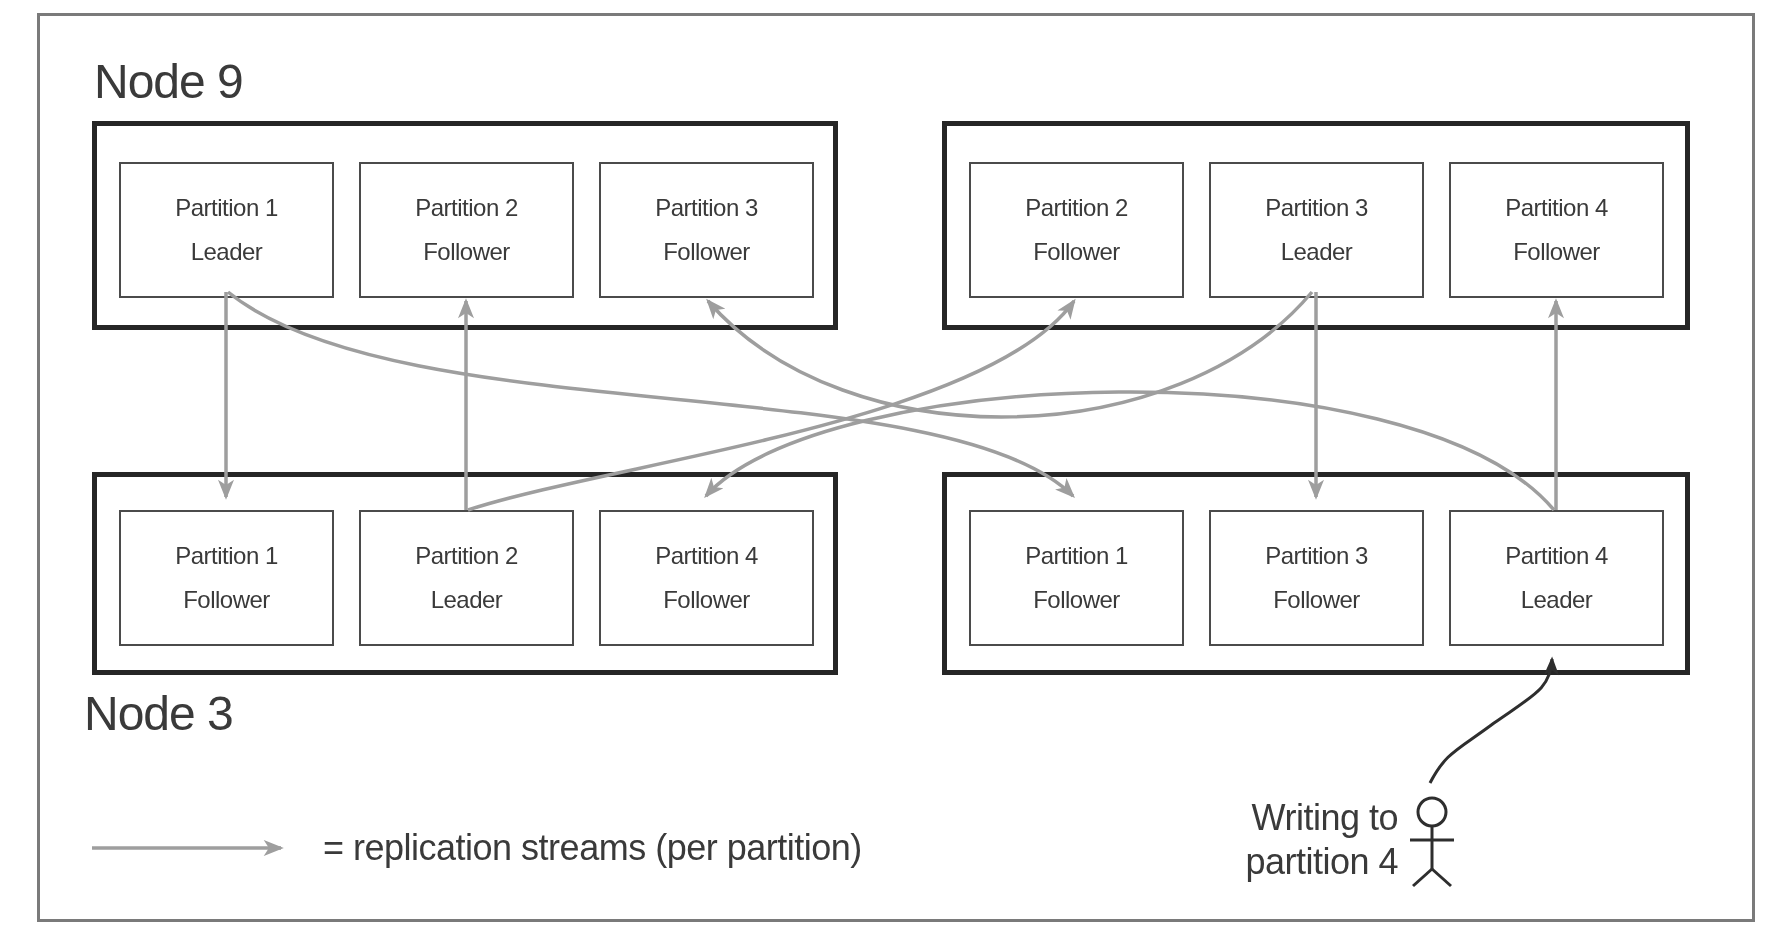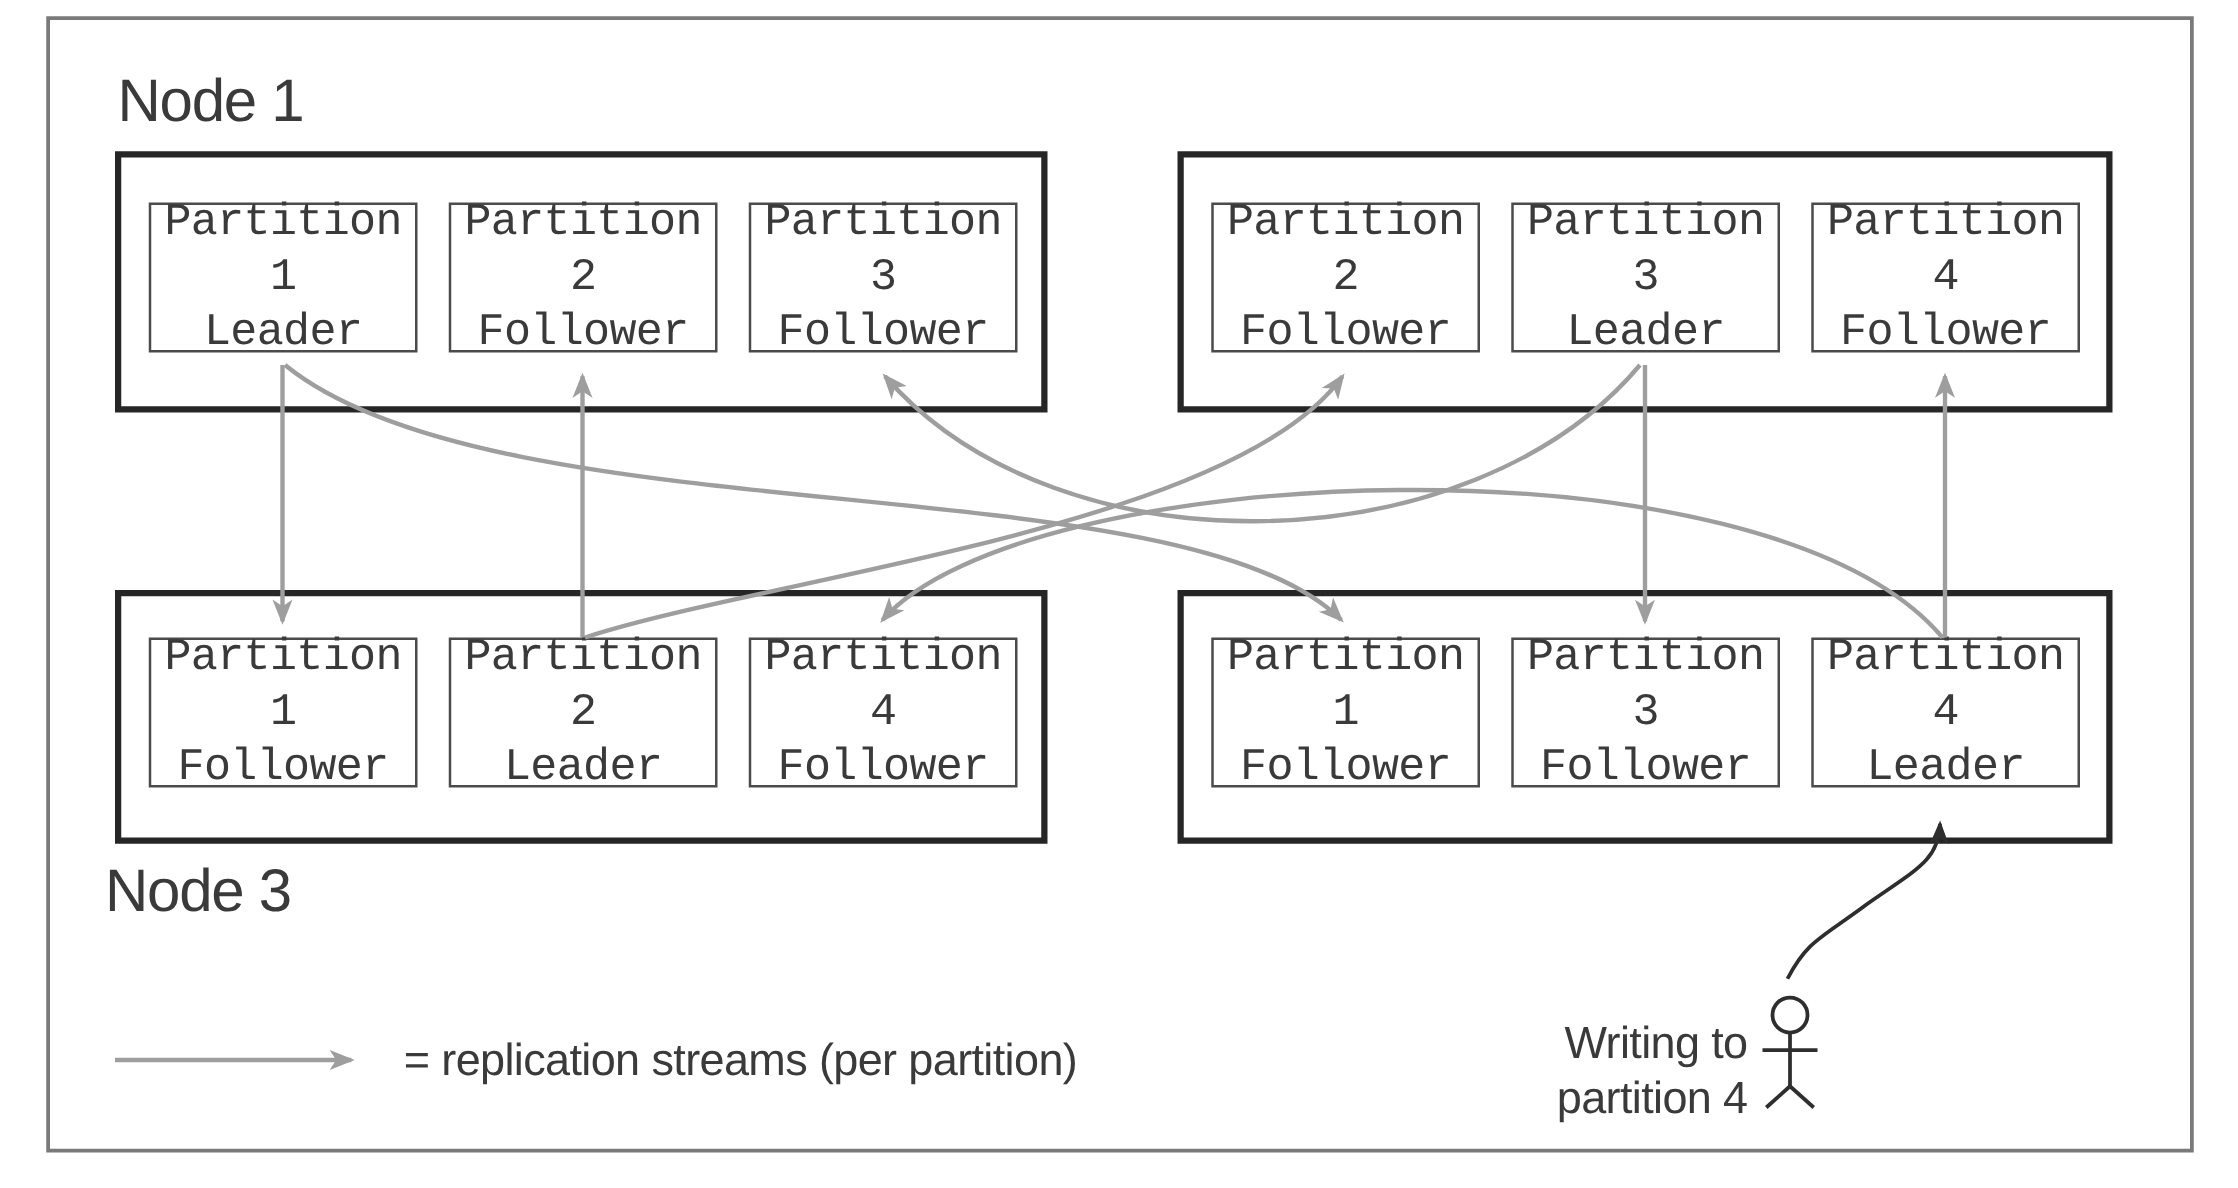--- a/index.html
+++ b/index.html
@@ -15,42 +15,42 @@
   .node-label{position:absolute;font-size:48px;color:var(--text);white-space:nowrap;letter-spacing:-1px;}
   .nl-1{left:94px;top:54px;}
   .nl-2{right:100px;top:54px;text-align:right;}
   .nl-3{left:84px;top:686px;}
   .nl-4{right:100px;top:702px;text-align:right;}
   .node-box{position:absolute;border:5px solid var(--node-border);background:transparent;}
   .nb-1{left:92px;top:121px;width:746px;height:209px;}
   .nb-2{left:942px;top:121px;width:748px;height:209px;}
   .nb-3{left:92px;top:472px;width:746px;height:203px;}
   .nb-4{left:942px;top:472px;width:748px;height:203px;}
-  .partition{position:absolute;width:215px;height:120px;border:2.5px solid var(--partition-border);
+  .partition{position:absolute;width:215px;height:136px;border:2.5px solid var(--partition-border);
     display:flex;flex-direction:column;align-items:center;justify-content:center;
-    font-size:36px;line-height:44px;color:var(--text);text-align:center;letter-spacing:-0.5px;font-family:Liberation Mono, monospace;}
+    font-size:24px;line-height:44px;color:var(--text);text-align:center;letter-spacing:-0.5px;}
   .row-top .partition{top:36px;}
   .row-bottom .partition{top:33px;}
   .p-a{left:22px;} .p-b{left:262px;} .p-c{left:502px;}
   .arrow-layer{position:absolute;left:0;top:0;width:1790px;height:950px;pointer-events:none;}
   .rep{stroke:var(--replication-arrow);stroke-width:3.5;fill:none;}
   .dark{stroke:var(--client-arrow);stroke-width:3;fill:none;}
   .mg{fill:var(--replication-arrow);} .md{fill:var(--client-arrow);}
   .legend-text{position:absolute;left:323px;top:826px;font-size:36px;line-height:44px;
     color:var(--text);white-space:nowrap;letter-spacing:-0.5px;}
   .client-label{position:absolute;right:392px;top:796px;font-size:36px;line-height:44px;
-    color:var(--text);text-align:right;white-space:nowrap;letter-spacing:-0.5px;margin-top:16px;}
+    color:var(--text);text-align:right;white-space:nowrap;letter-spacing:-0.5px;}
 </style>
 </head>
 <body>
 
 <div class="canvas">
   <div class="outer-border"></div>
 
-  <div class="node-label nl-1">Node 1</div>
+  <div class="node-label nl-1">Node 9</div>
   <div class="node-label nl-3">Node 3</div>
 
   <div class="node-box nb-1 row-top">
     <div class="partition p-a">
       <div>Partition 1</div>
       <div>Leader</div>
     </div>
     <div class="partition p-b">
       <div>Partition 2</div>
       <div>Follower</div>

